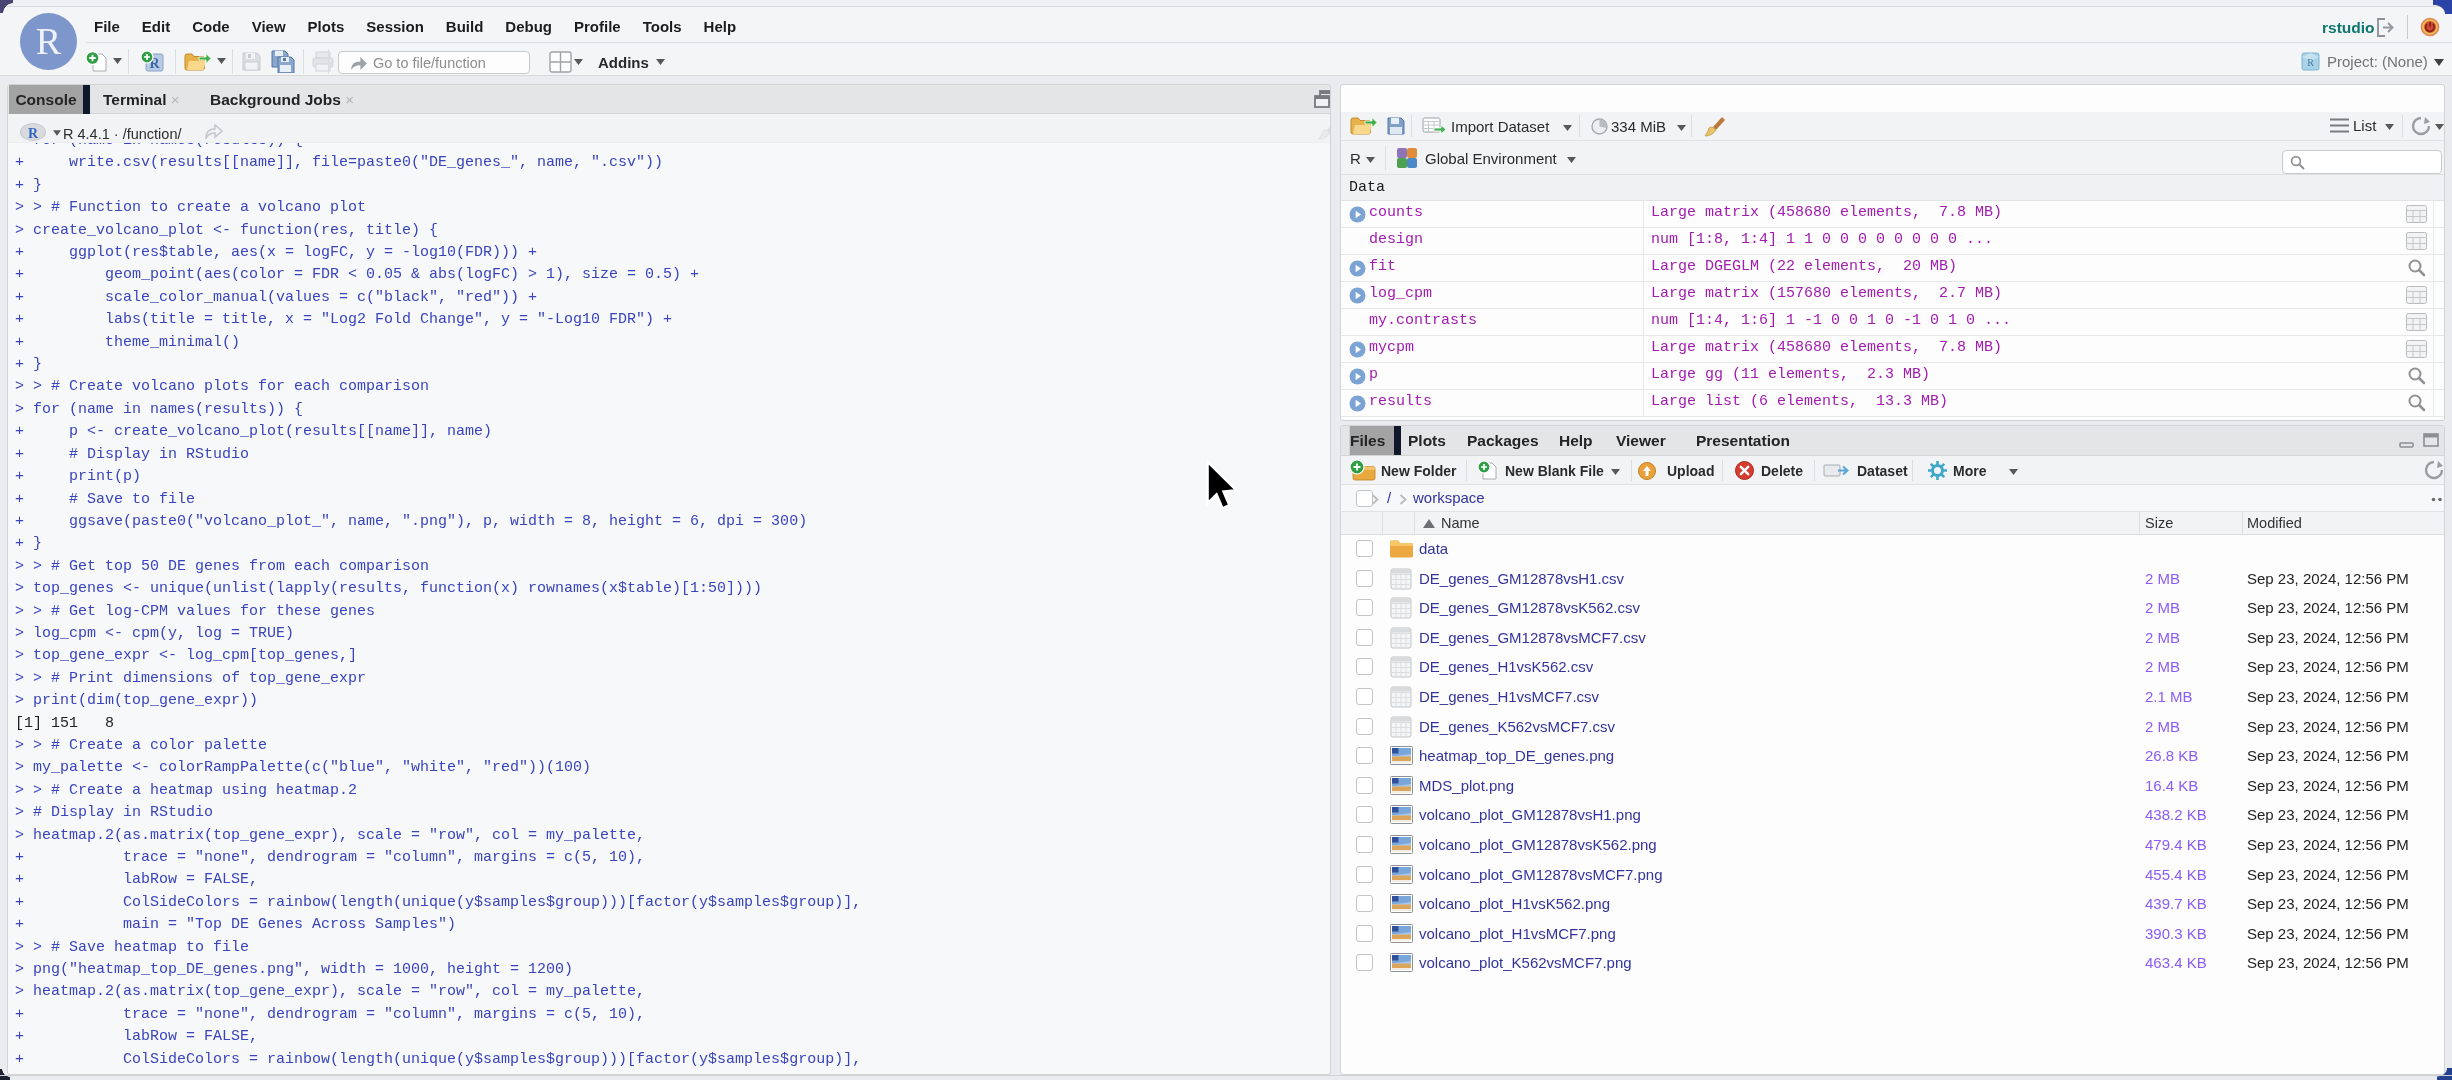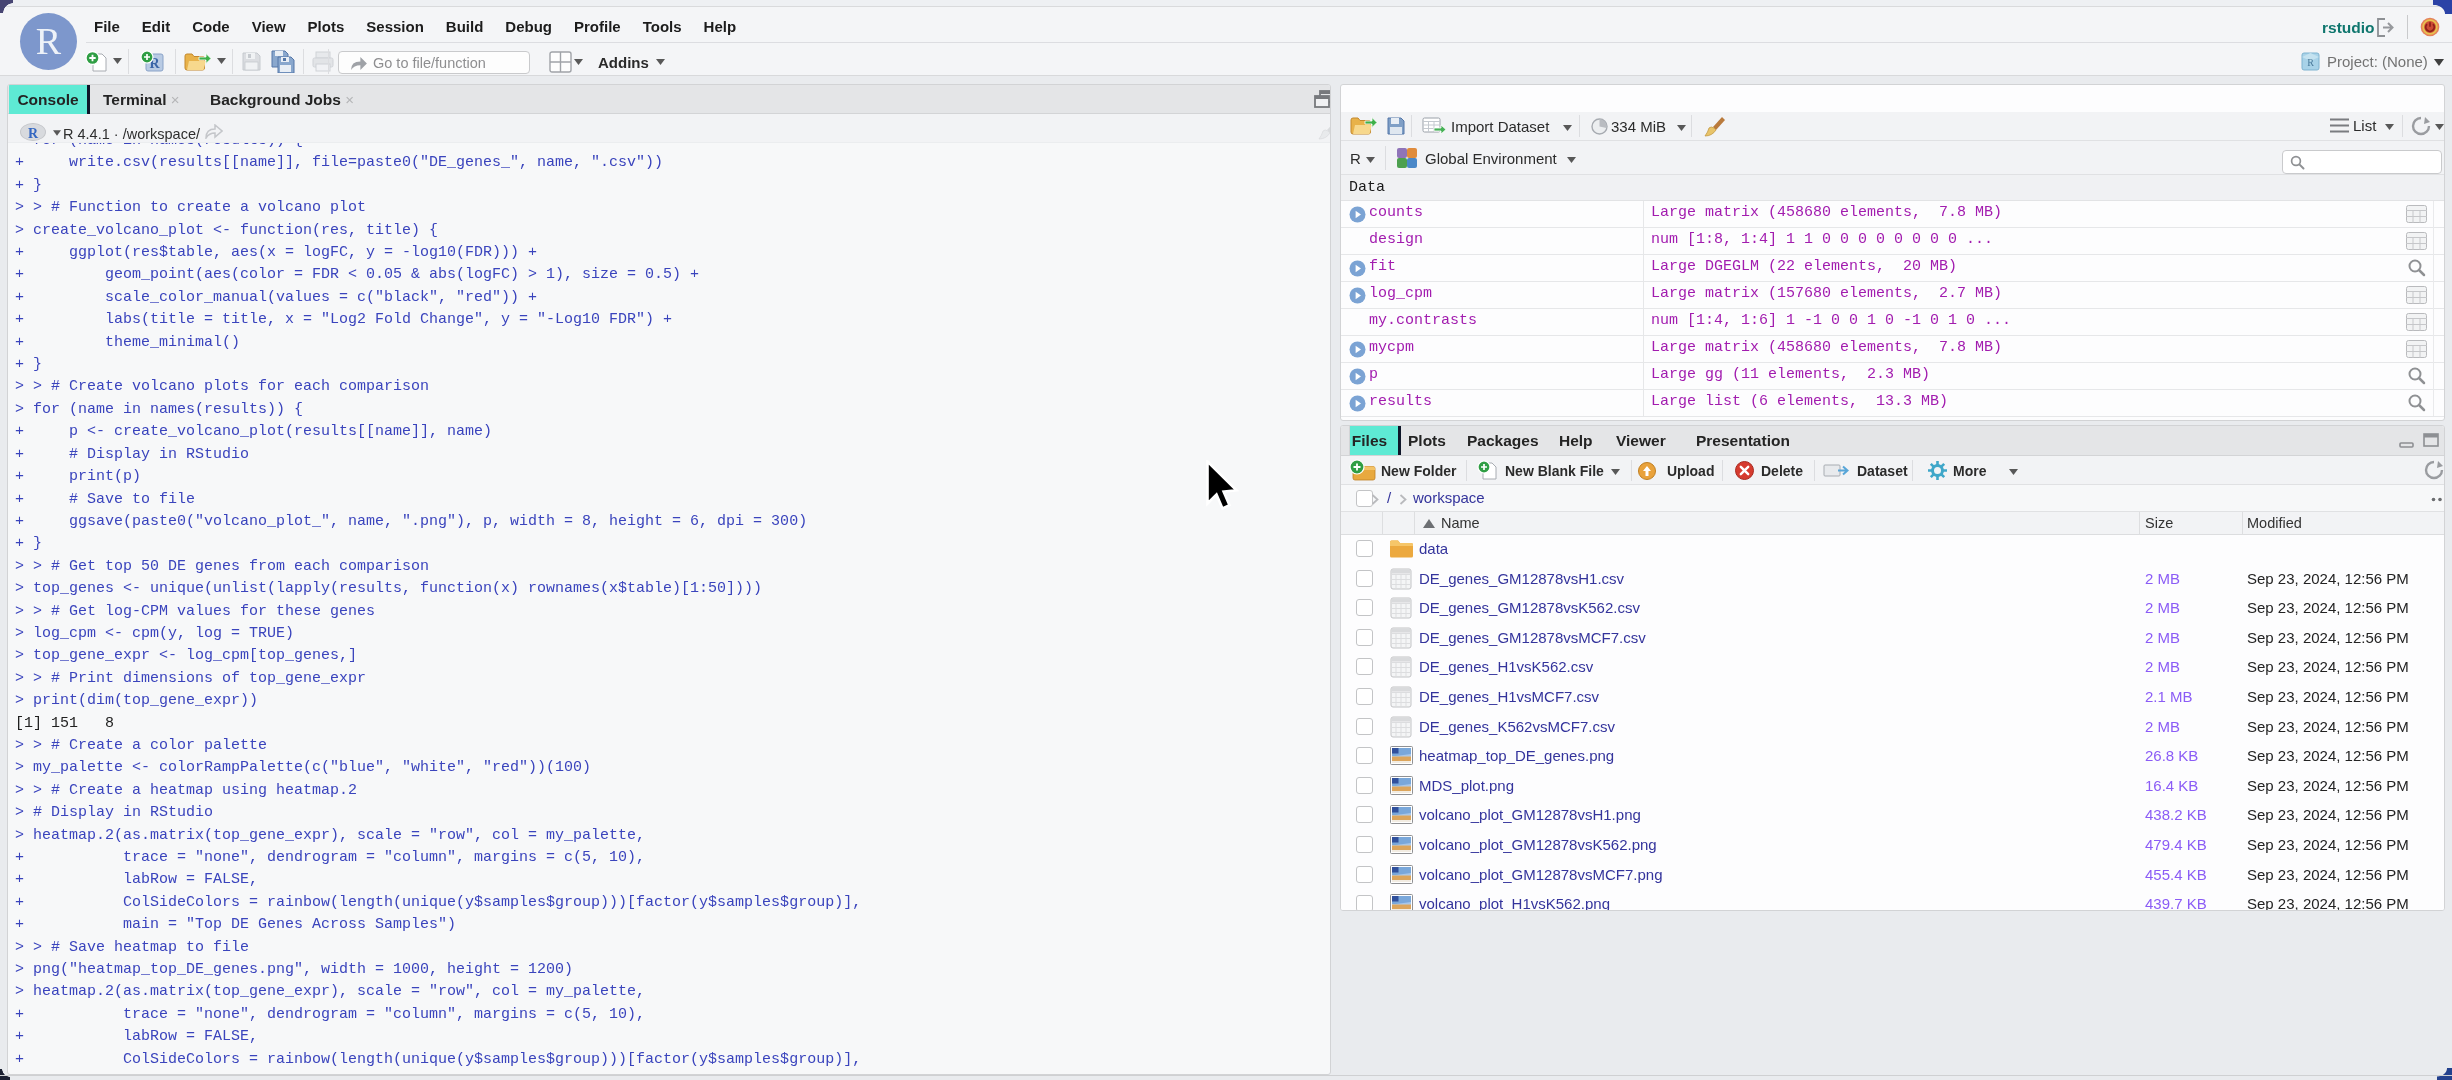--- a/index.html
+++ b/index.html
@@ -18,25 +18,25 @@
 
 #rstudiolbl{position:absolute;left:2322px;top:19px;font-size:15.5px;font-weight:700;color:#0f766e}
 #gotobox{position:absolute;left:338px;top:51px;width:192px;height:23px;background:#fdfdfd;border:1px solid #c9cacc;border-radius:4px}
 #gotobox span{position:absolute;left:34px;top:3px;font-size:14.5px;color:#8e8e90}
 #addins{position:absolute;left:598px;top:54px;font-size:15px;font-weight:700;color:#2a2a2a}
 #projlbl{position:absolute;left:2327px;top:53px;font-size:15px;color:#737373}
 
 .panel{position:absolute;background:#f7f8f9;border:1px solid #d2d3d5;border-radius:3px;overflow:hidden}
 #console{left:7px;top:84px;width:1324px;height:991px}
 #envpanel{left:1340px;top:84px;width:1105px;height:337px;background:#fdfdfe}
-#filespanel{left:1340px;top:425px;width:1105px;height:486px;background:#fdfdfe}
+#filespanel{left:1340px;top:425px;width:1105px;height:650px;background:#fdfdfe}
 
 .tabbar{position:absolute;left:0;top:0;width:100%;background:#e4e5e7;border-bottom:1px solid #d3d4d6;z-index:4}
 .tab{position:absolute;top:0;font-size:15.5px;font-weight:700;color:#242424;white-space:nowrap}
-.tab.active{background:#5eead4;border-left:1px solid #d3d4d6;border-right:3px solid #0f172a}
+.tab.active{background:#a3a3a3;border-left:1px solid #d3d4d6;border-right:7px solid #0f172a}
 .tabx{color:#b4b5b7;font-weight:400;font-size:15px}
 
 #ctabbar{height:29px}
 #ctab-console{left:1px;width:81px;height:29px;text-align:center;line-height:29px;border-left:none}
 #verrow{position:absolute;left:0;top:29px;width:100%;height:29px;background:#f2f3f5;border-bottom:1px solid #ebedef;z-index:3}
 #rbadge{position:absolute;left:12px;top:9px;width:26px;height:18px;background:#d8dade;border-radius:50%;border:1px solid #c4c6ca;text-align:center}
 #rbadge span{font-family:"Liberation Serif",serif;font-weight:700;font-size:14px;color:#3467c1;line-height:17px}
 #vertext{position:absolute;left:55px;top:12px;font-size:14.5px;color:#2e2e2e}
 #constext{position:absolute;left:7px;top:45px;font-family:"Liberation Mono",monospace;font-size:15px;line-height:22.4px;color:#3a44bd;white-space:pre}
 #constext .o{color:#1f1f1f}
@@ -188,21 +188,21 @@
         <rect x="6" y="1" width="14" height="3" fill="#77797d"></rect>
         <rect x="1" y="6" width="14" height="11" fill="#f0f1f3" stroke="#77797d" stroke-width="1.8"></rect>
         <rect x="1" y="6" width="14" height="3" fill="#77797d"></rect>
       </svg>
   </div>
   <div id="verrow">
     <div id="rbadge"><span>R</span></div>
     <svg style="position:absolute;left:45px;top:16px" width="8" height="6" viewBox="0 0 9 6">
         <path d="M0 0 L9 0 L4.5 6 Z" fill="#585858"></path>
       </svg>
-    <div id="vertext">R 4.4.1 · /workspace/</div>
+    <div id="vertext">R 4.4.1 · /function/</div>
     <svg style="position:absolute;left:196px;top:10px;opacity:0.55" width="19" height="15" viewBox="0 0 19 15">
         <path d="M2 14 Q2 5 11 5 L11 1 L18 7 L11 13 L11 9 Q5 9 2 14 Z" fill="none" stroke="#9fa2a7" stroke-width="1.5"></path>
       </svg>
     <svg style="position:absolute;left:1308px;top:4px;opacity:0.35" width="24" height="24" viewBox="0 0 24 24">
         <path d="M20 2 L23 5 L14 15 L11 12 Z" fill="#b0b2b6"></path>
         <path d="M12 13 L14 15 Q10 21 3 21 Q6 17 7 13 Q9 11 12 13 Z" fill="#d8dade" stroke="#b0b2b6" stroke-width="0.8"></path>
       </svg>
   </div>
   <div id="constext">&gt; for (name in names(results)) {
 +     write.csv(results[[name]], file=paste0("DE_genes_", name, ".csv"))

